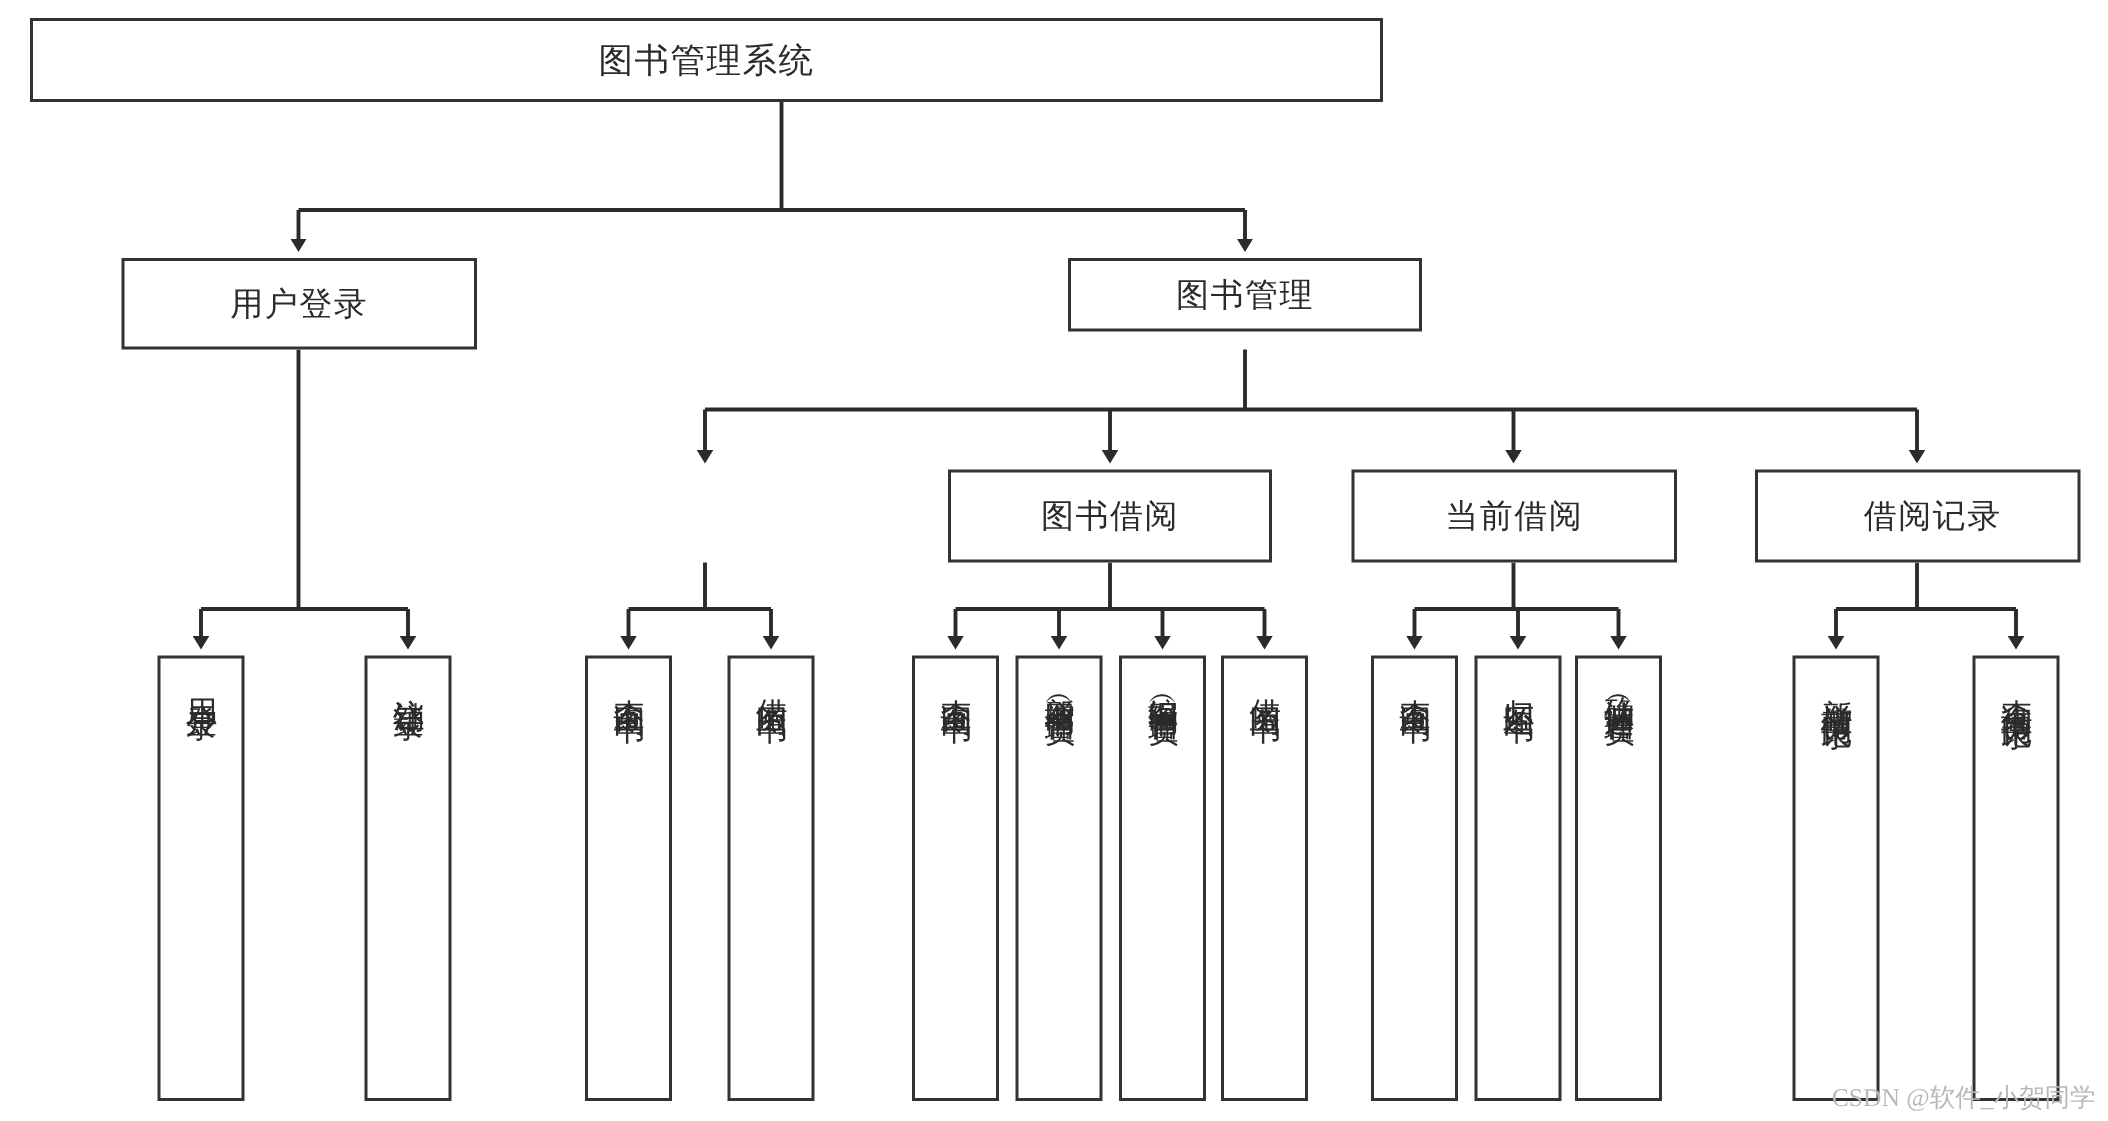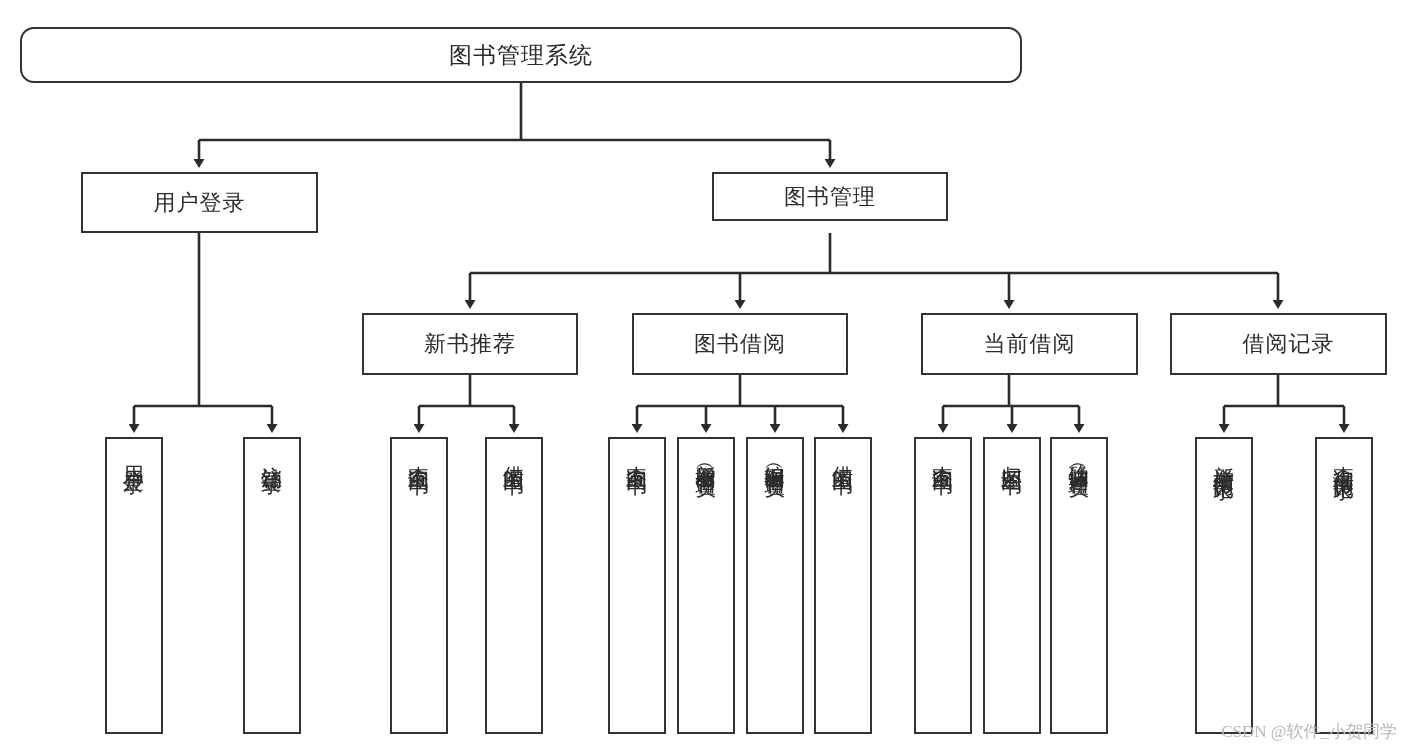--- a/index.html
+++ b/index.html
@@ -124,38 +124,35 @@
       <path d="M1012,406 L1012,425" marker-end="url(#arrow)"></path>
       <path d="M1079,406 L1079,425" marker-end="url(#arrow)"></path>
 
       <path d="M1278,375 L1278,406"></path>
       <path d="M1224,406 L1344,406"></path>
       <path d="M1224,406 L1224,425" marker-end="url(#arrow)"></path>
       <path d="M1344,406 L1344,425" marker-end="url(#arrow)"></path>
     </g>
   </svg>
 
-  <div class="node horizontal root" style="left:20px; top:27px; width:1002px; height:56px;border-radius:14px;">
+  <div class="node horizontal root" style="left:20px; top:12px; width:902px; height:56px;">
     <span class="node-label">图书管理系统</span>
   </div>
 
   <div class="node horizontal" style="left:81px; top:172px; width:237px; height:61px;">
     <span class="node-label">用户登录</span>
   </div>
   <div class="node horizontal" style="left:712px; top:172px; width:236px; height:49px;">
     <span class="node-label">图书管理</span>
   </div>
 
-  <div class="node horizontal" style="left:362px; top:313px; width:216px; height:62px;">
-    <span class="node-label">新书推荐</span>
-  </div>
   <div class="node horizontal" style="left:632px; top:313px; width:216px; height:62px;">
     <span class="node-label">图书借阅</span>
   </div>
-  <div class="node horizontal" style="left:901px; top:313px; width:217px; height:62px;margin-left:20px;">
+  <div class="node horizontal" style="left:901px; top:313px; width:217px; height:62px;">
     <span class="node-label">当前借阅</span>
   </div>
   <div class="node horizontal" style="left:1170px; top:313px; width:217px; height:62px;padding-left:20px;">
     <span class="node-label">借阅记录</span>
   </div>
 
   <div class="node vertical" style="left:105px; top:437px; width:58px; height:297px;">
     <span class="node-label">用户登录</span>
   </div>
   <div class="node vertical" style="left:243px; top:437px; width:58px; height:297px;">

